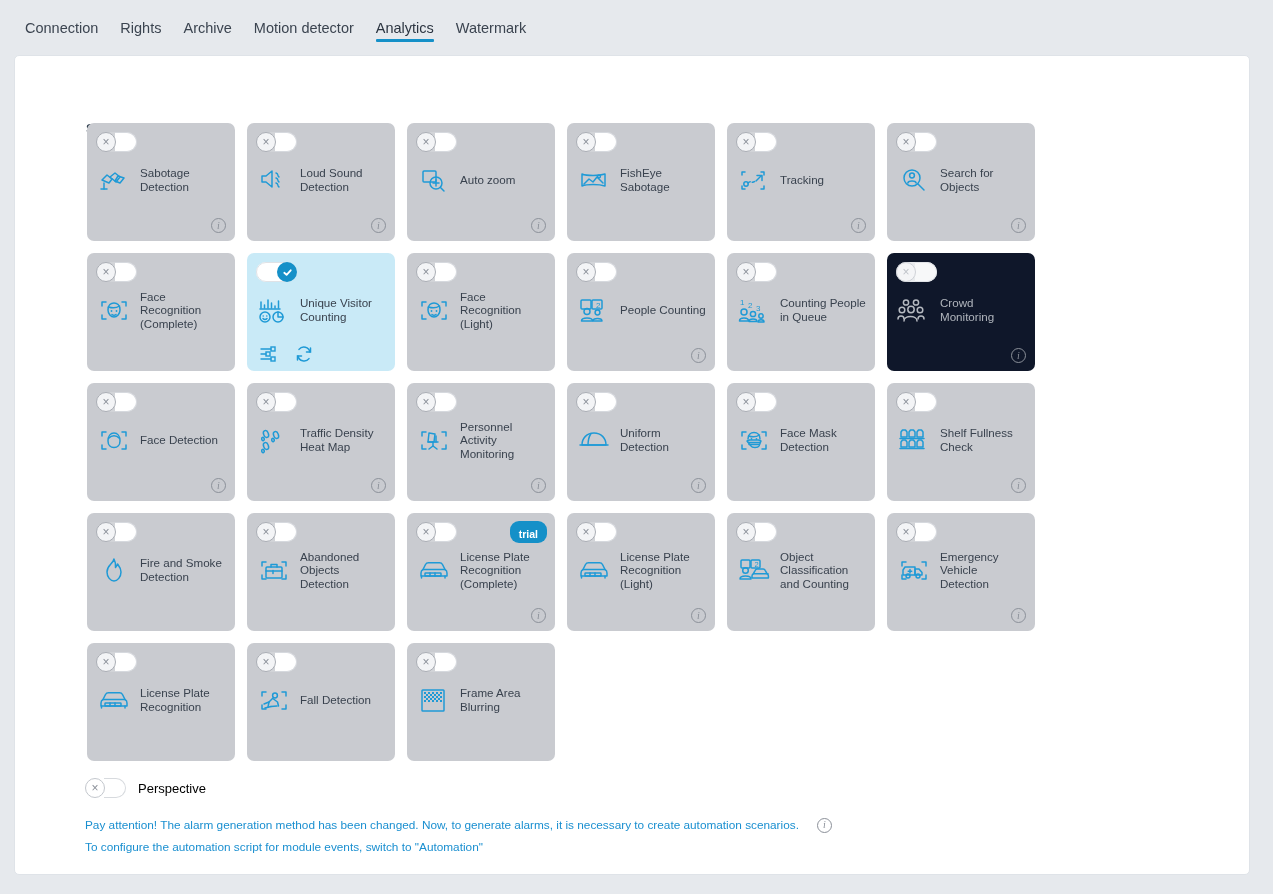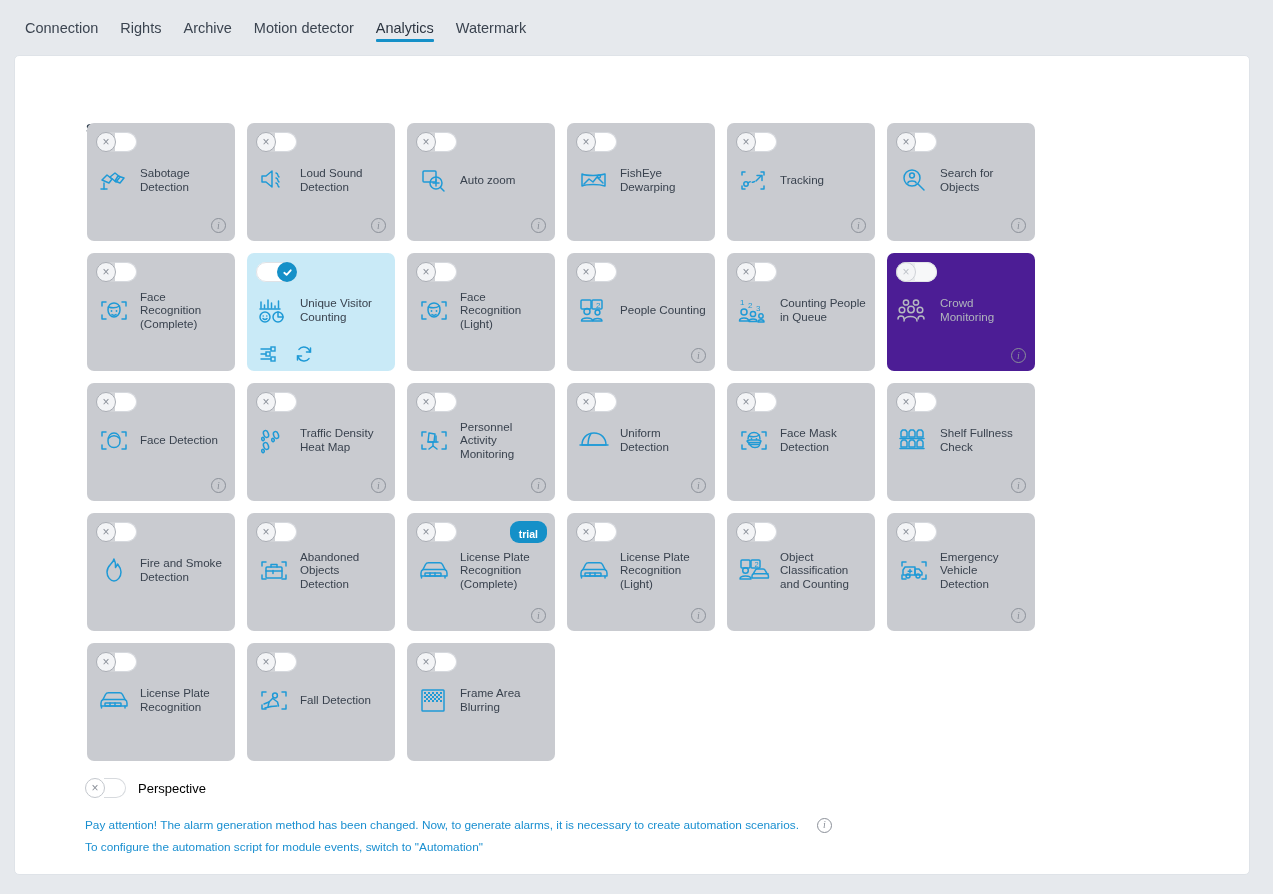--- a/index.html
+++ b/index.html
@@ -72,21 +72,21 @@
   .card {
     position: relative;
     width: 148px; height: 118px;
     background: #c9cbd0;
     border-radius: 7px;
     box-sizing: border-box;
     overflow: hidden;
     cursor: pointer;
   }
   .card.active { background: #c9eaf7; }
-  .card.disabled { background: #4c1d95; }
+  .card.disabled { background: #0f172a; }
 
   
   .toggle {
     position: absolute;
     left: 9px; top: 9px;
     width: 41px; height: 20px;
     border-radius: 10px;
     background: #cfd2d6;
     box-sizing: border-box;
   }
@@ -332,21 +332,21 @@
             <div class="knob"></div>
           </div>
           <div class="card-body">
             <span class="card-icon">
               <svg width="34" height="32" viewBox="0 0 34 32" fill="none" stroke="currentColor" stroke-width="1.5" stroke-linecap="round" stroke-linejoin="round">
                 <path d="M5 10 c5 2 17 2 23 0 v12 c-6 -2 -18 -2 -23 0z"></path>
                 <path d="M7 20 l5-5 4 3 4-5 6 6"></path>
                 <circle cx="22" cy="12.5" r="1.4"></circle>
               </svg>
             </span>
-            <span class="card-label">FishEye Dewarping</span>
+            <span class="card-label">FishEye Sabotage</span>
           </div>
         </div>
         <div class="card">
           <div class="toggle off">
             <div class="offbar"></div>
             <div class="knob"></div>
           </div>
           <div class="card-body">
             <span class="card-icon">
               <svg width="34" height="32" viewBox="0 0 34 32" fill="none" stroke="currentColor" stroke-width="1.5" stroke-linecap="round" stroke-linejoin="round">

